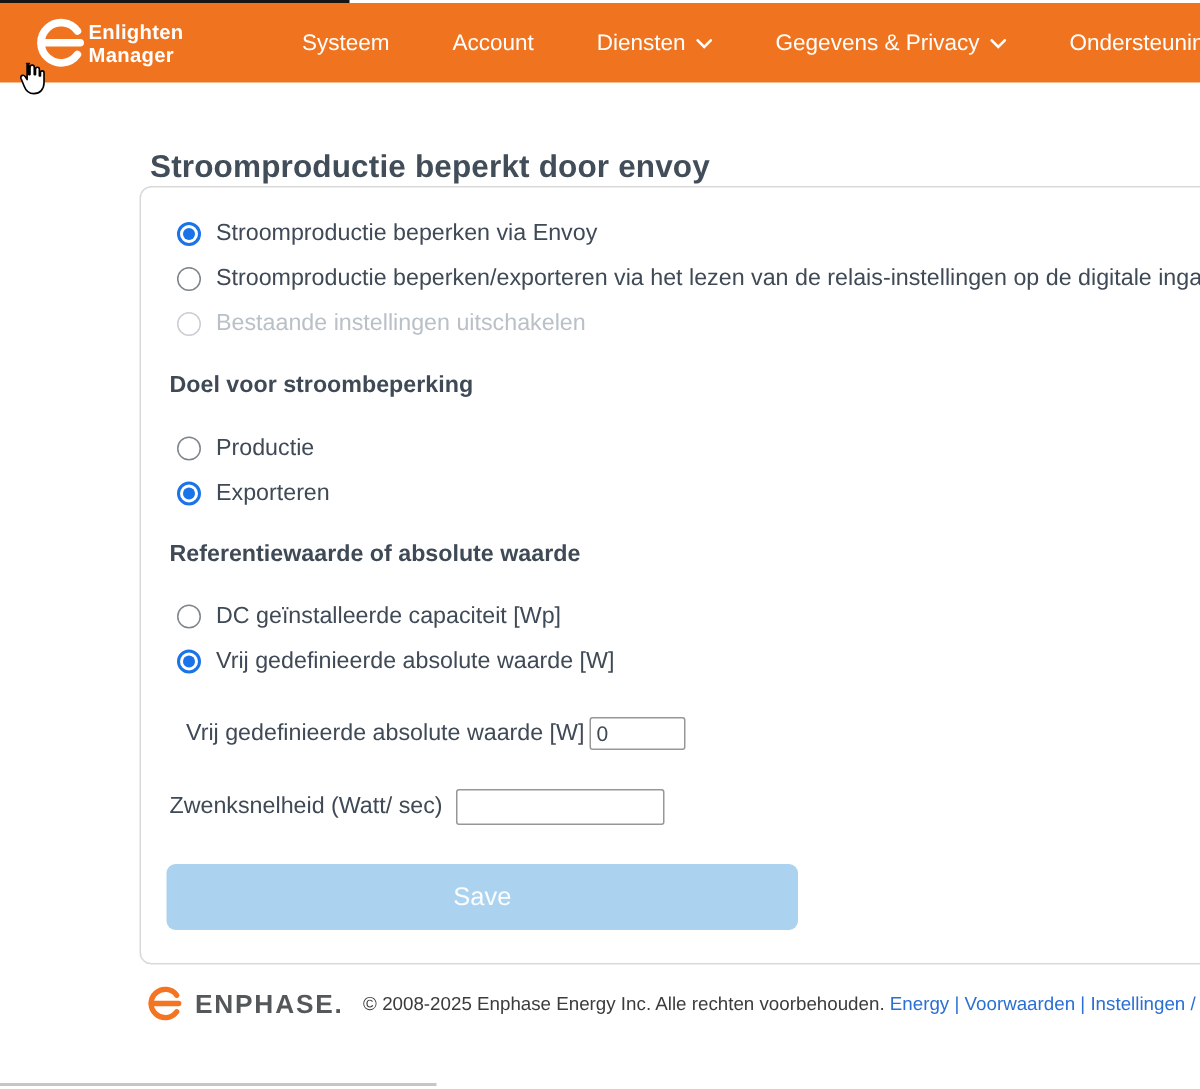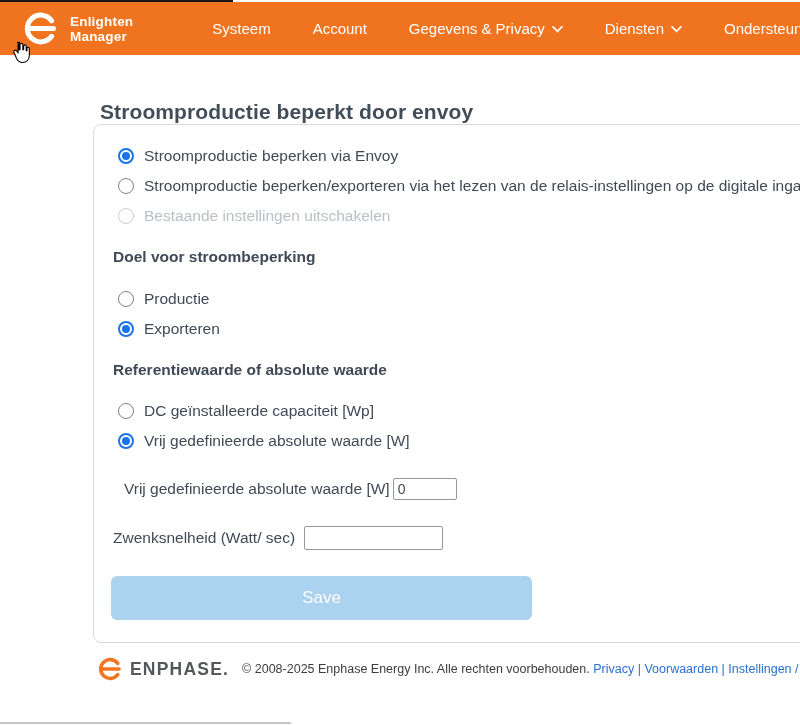--- a/index.html
+++ b/index.html
@@ -6,21 +6,21 @@
   html,body { width:800px; height:726px; background:#ffffff; overflow:hidden;
     font-family:"Liberation Sans", sans-serif; }
   body { position:relative; }
 
   
   .top-strip { position:absolute; left:0; top:0; width:233px; height:2px; background:#161616; }
 
   
   .nav { position:absolute; left:0; top:2px; width:800px; height:53px; background:#f0741f;
     display:flex; align-items:center; color:#ffffff; }
-  .brand { display:flex; align-items:center; gap:11px; margin-left:22px; cursor:pointer; }
+  .brand { display:flex; align-items:center; margin-left:22px; cursor:pointer; }
   .brand svg { display:block; }
   .brand-text { font-weight:bold; font-size:13.5px; line-height:15px; letter-spacing:.2px; }
   .nav-items { display:flex; align-items:center; margin-left:58px; gap:0; }
   .nav-item { display:flex; align-items:center; gap:7px; font-size:15px; padding:14px 21px;
     height:53px; cursor:pointer; white-space:nowrap; }
   .nav-item svg { margin-top:2px; }
 
   
   .cursor { position:absolute; left:9px; top:40px; width:22px; height:24px; z-index:50; }
 
@@ -87,27 +87,27 @@
     </div>
   </div>
   <nav class="nav-items">
     <div class="nav-item">
       <span>Systeem</span>
     </div>
     <div class="nav-item">
       <span>Account</span>
     </div>
     <div class="nav-item">
-      <span>Gegevens &amp; Privacy</span>
+      <span>Diensten</span>
       <svg width="11" height="7" viewBox="0 0 12 8">
           <polyline points="1,1 6,6 11,1" fill="none" stroke="#ffffff" stroke-width="2" stroke-linecap="round"></polyline>
         </svg>
     </div>
     <div class="nav-item">
-      <span>Diensten</span>
+      <span>Gegevens &amp; Privacy</span>
       <svg width="11" height="7" viewBox="0 0 12 8">
           <polyline points="1,1 6,6 11,1" fill="none" stroke="#ffffff" stroke-width="2" stroke-linecap="round"></polyline>
         </svg>
     </div>
     <div class="nav-item">
       <span>Ondersteuning</span>
 
     </div>
   </nav>
 </header>
@@ -173,21 +173,21 @@
 <footer class="footer">
   <div class="f-logo">
     <svg width="26" height="26" viewBox="0 0 40 40">
       <path d="M32 11.5 A14.5 14.5 0 1 0 32 28.5" fill="none" stroke="#f47421" stroke-width="5.5" stroke-linecap="round"></path>
       <line x1="6" y1="20" x2="34" y2="20" stroke="#f47421" stroke-width="5.5" stroke-linecap="round"></line>
     </svg>
     <span class="f-brand">ENPHASE.</span>
   </div>
   <div class="f-text">
     <span>© 2008-2025 Enphase Energy Inc. Alle rechten voorbehouden.</span>
-    <a href="#">Privacy</a>
+    <a href="#">Energy</a>
     <span class="f-sep">|</span>
     <a href="#">Voorwaarden</a>
     <span class="f-sep">|</span>
     <a href="#">Instellingen / Mijn perso</a>
   </div>
 </footer>
 
 <div class="bottom-strip"></div>
 
 </body></html>

